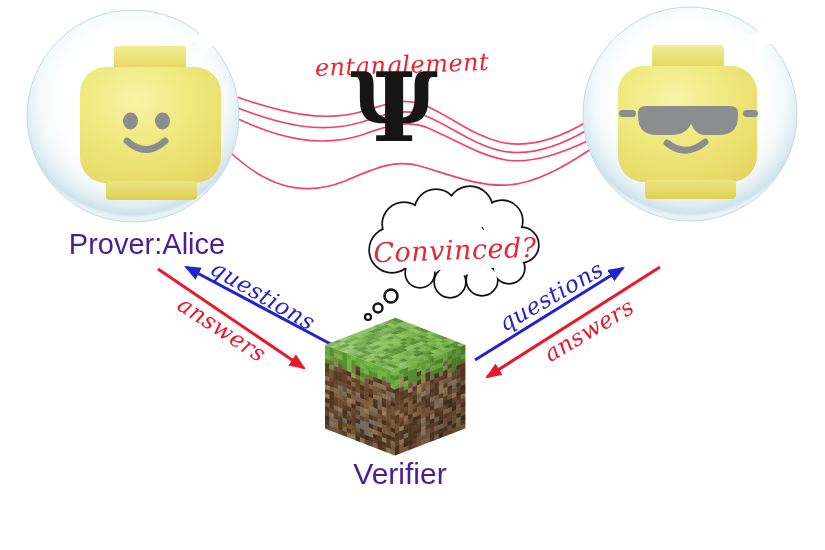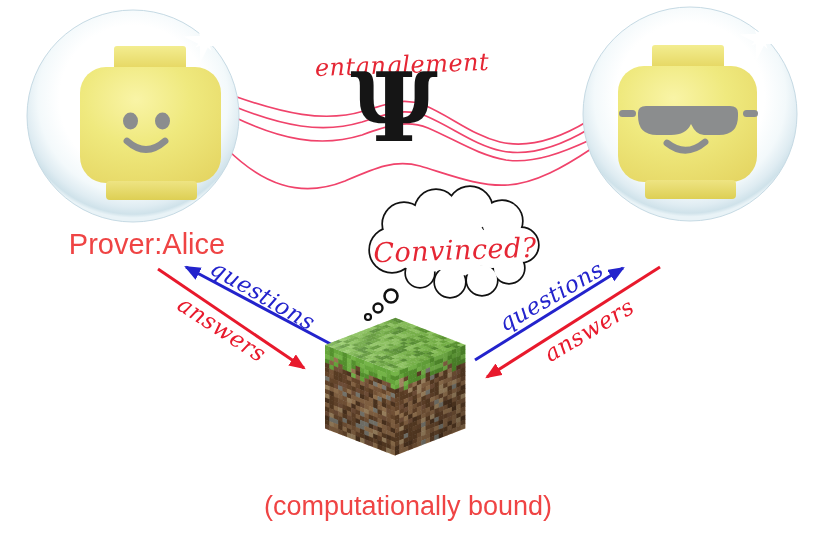--- a/index.html
+++ b/index.html
@@ -1,20 +1,20 @@
 <!DOCTYPE html>
 <html style="--c-question-blue: #2323cc; --c-answer-red: #e8192c; --c-script-red: #e52634; --c-entangle-pink: #f0436b; --c-text-black: #1b1b1b; --c-lego-yellow: #efe97e; --c-lego-yellow-dark: #e7d968; --c-face-gray: #8b8d8e; --c-bubble-rim: #cfe2ea;"><head>
 <meta charset="utf-8">
 <style>
   html,body{margin:0;padding:0;background:#ffffff;}
   .stage{position:relative;width:825px;height:550px;background:#fff;overflow:hidden;
          font-family:"Liberation Sans",sans-serif;}
   .stage svg.gfx{position:absolute;left:0;top:0;width:825px;height:550px;}
   .txt{position:absolute;white-space:nowrap;transform:translate(-50%,-50%);}
-  .sans{color:#ef4444;font-family:"Liberation Sans",sans-serif;letter-spacing:0px;}
+  .sans{color:#4c1d95;font-family:"Liberation Sans",sans-serif;letter-spacing:0px;}
   .script{font-family:"DejaVu Serif",serif;font-style:italic;letter-spacing:.5px;}
   .blue{color:var(--c-question-blue,#2323cc);}
   .red{color:var(--c-answer-red,#e8192c);}
   .pinkred{color:var(--c-script-red,#e52634);}
   
   .prover-alice{left:147px;top:244px;font-size:29px;}
   .prover-bob{left:685px;top:244px;font-size:29px;}
   .entangle{left:402px;top:65px;font-size:24px;transform:translate(-50%,-50%) rotate(-2deg);}
   .psi{left:394px;top:112px;font-size:96px;font-weight:bold;color:#151515;
        font-family:"DejaVu Serif",serif;transform:translate(-50%,-54%);}
@@ -1051,14 +1051,14 @@
 </svg>
 
   <div class="txt sans prover-alice">Prover:Alice</div>
   <div class="txt script pinkred entangle">entanglement</div>
   <div class="txt psi">Ψ</div>
   <div class="txt script pinkred convinced">Convinced?</div>
   <div class="txt script blue q-left">questions</div>
   <div class="txt script red a-left">answers</div>
   <div class="txt script blue q-right">questions</div>
   <div class="txt script red a-right">answers</div>
-  <div class="txt sans verifier-note">(computationally bound)</div>
+  <div class="txt sans verifier">Verifier</div>
 </div>
 
 </body></html>

